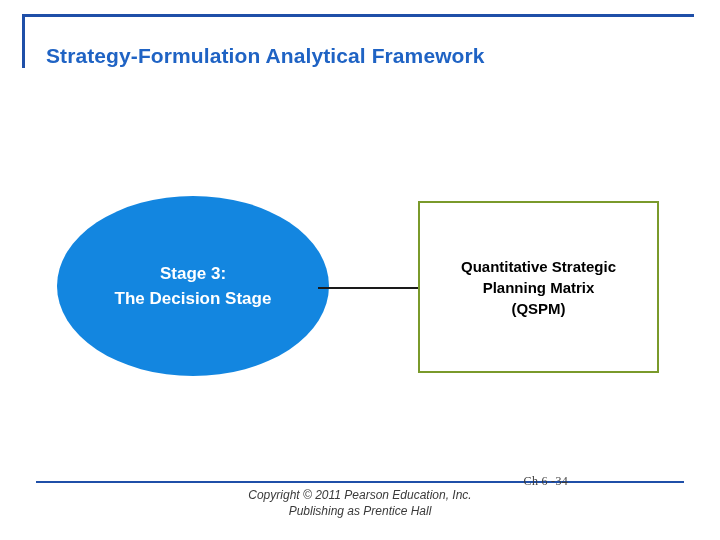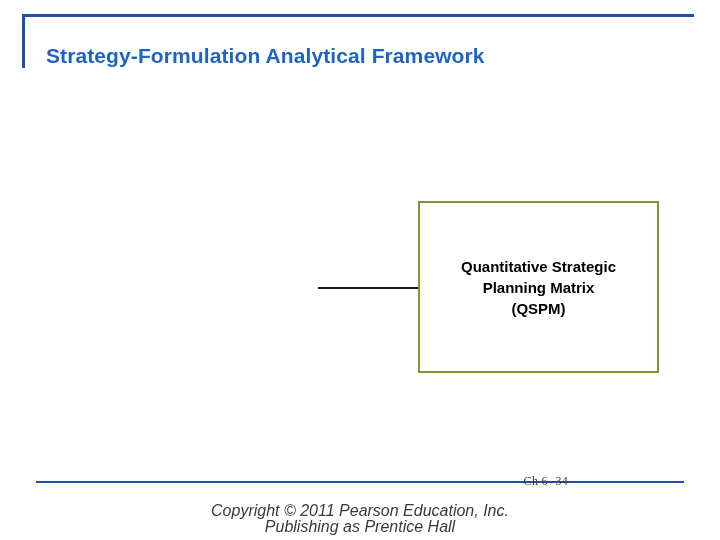--- a/index.html
+++ b/index.html
@@ -106,25 +106,25 @@
     position: absolute;
     left: 36px;
     top: 481px;
     width: 648px;
     height: 2px;
     background: #1f4fa8;
   }
   .footer-text {
     position: absolute;
     left: 170px;
-    top: 503px;
+    top: 487px;
     width: 380px;
     text-align: center;
     color: #3a3a3a;
-    font-size: 16px;
+    font-size: 12px;
     font-style: italic;
     line-height: 16px;
     white-space: pre-line;
   }
   .footer-page {
     position: absolute;
     right: 28px;
     top: 474px;
     color: #3a3a3a;
     font-size: 12px;
@@ -135,20 +135,24 @@
 </head>
 <body>
 
 <div class="slide">
 
   <div class="top-rule"></div>
   <div class="left-bar"></div>
 
   <div class="title">Strategy-Formulation Analytical Framework</div>
 
+  <div class="ellipse">
+    <div class="ellipse-label">Stage 3:
+The Decision Stage</div>
+  </div>
 
   <div class="connector"></div>
 
   <div class="qspm-box">
     <div class="qspm-label">Quantitative Strategic
 Planning Matrix
 (QSPM)</div>
   </div>
 
   <div class="footer-rule"></div>

